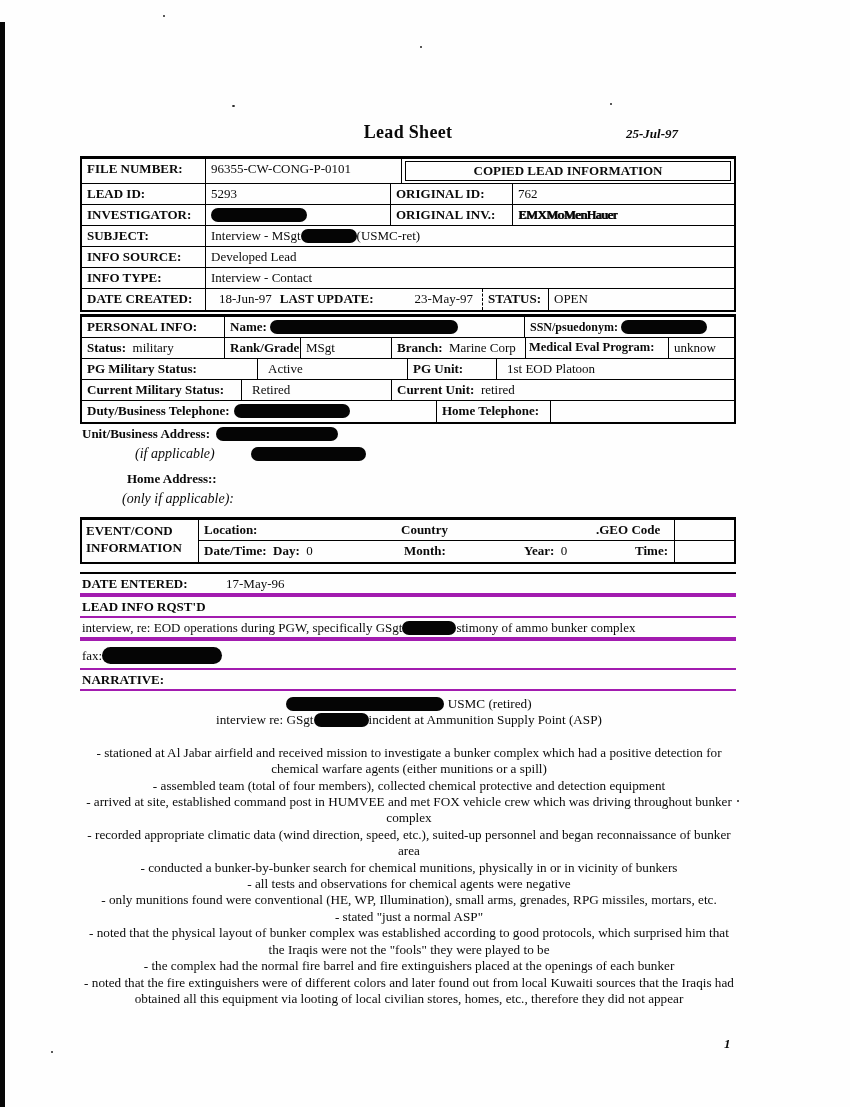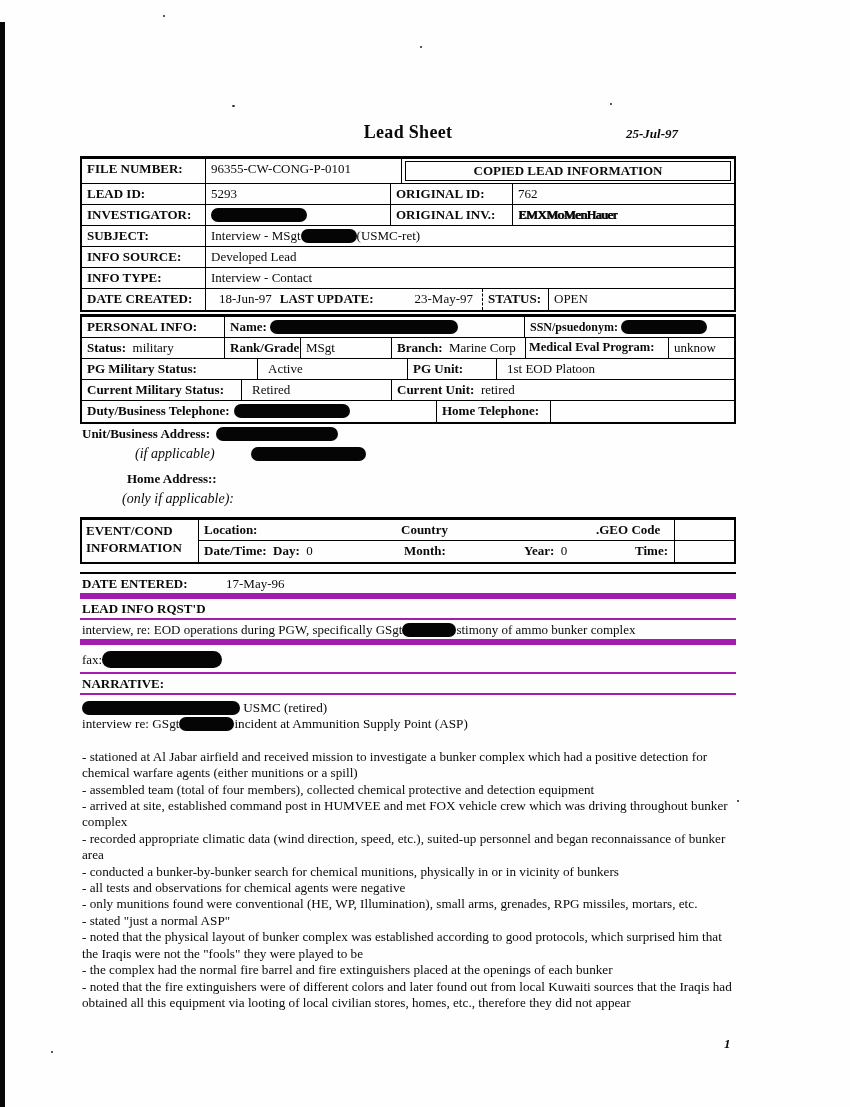--- a/index.html
+++ b/index.html
@@ -43,24 +43,24 @@
 
   .tbl-ev { display:flex; margin-top:9px; border:2px solid #000; border-top-width:3px; }
   .ev-left { width:117px; border-right:1px solid #000; padding:2px 4px; font-weight:bold; font-size:13px; line-height:17px; }
   .ev-right { flex:1; display:flex; flex-direction:column; }
   .ev-row { display:flex; min-height:21px; }
   .ev-row.top { border-bottom:1px solid #000; }
   .ev-cell { padding:2px 5px 1px; font-size:13px; white-space:nowrap; overflow:hidden; }
   .ev-sliver { flex:1; border-left:1px solid #000; }
 
   .tbl-de { margin-top:8px; border-top:2px solid #000; }
-  .de-row { display:flex; border-bottom:6px solid #a21caf; min-height:20px; align-items:center; }
+  .de-row { display:flex; border-bottom:4px solid #a21caf; min-height:20px; align-items:center; }
   .de-row.thick { border-bottom-width:2px; }
 
-  .narrative { margin-top:5px; padding-left:2px; font-size:13.2px; line-height:16.4px; }
+  .narrative { margin-top:5px; padding-left:2px; font-size:13.2px; line-height:16.4px;text-align:center; }
   .narr-gap { height:16px; }
   .para { margin:0; }
 
   .page-num { position:absolute; left:724px; top:1036px; font-style:italic; font-weight:bold; font-size:13px; }
 </style>
 </head>
 <body>
 
 <div class="page">
   <div class="scan-edge"></div>

